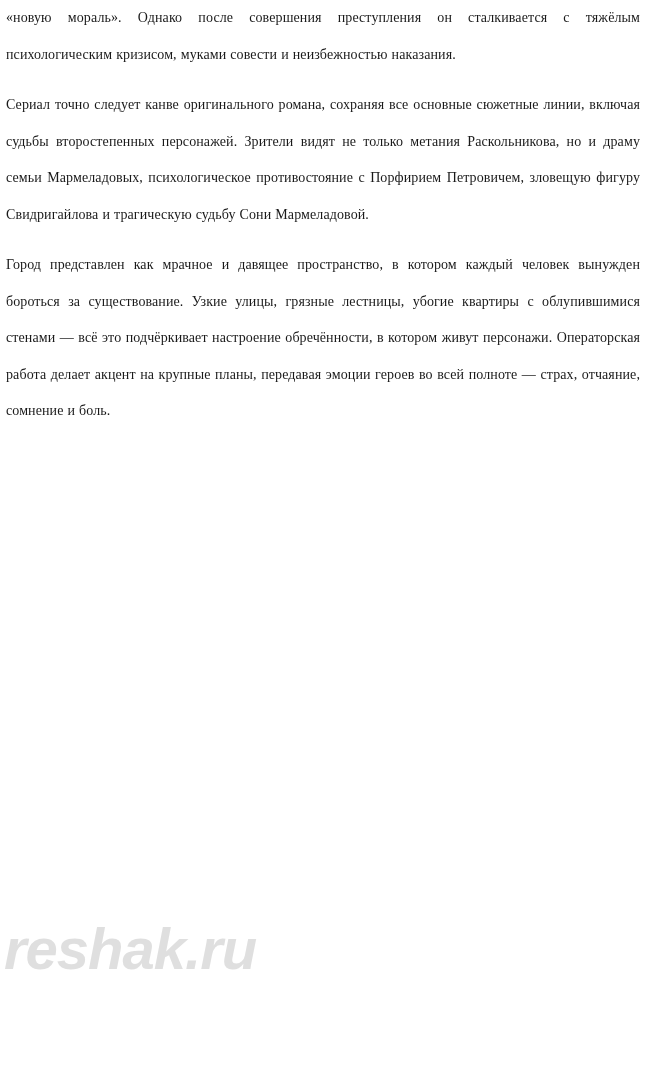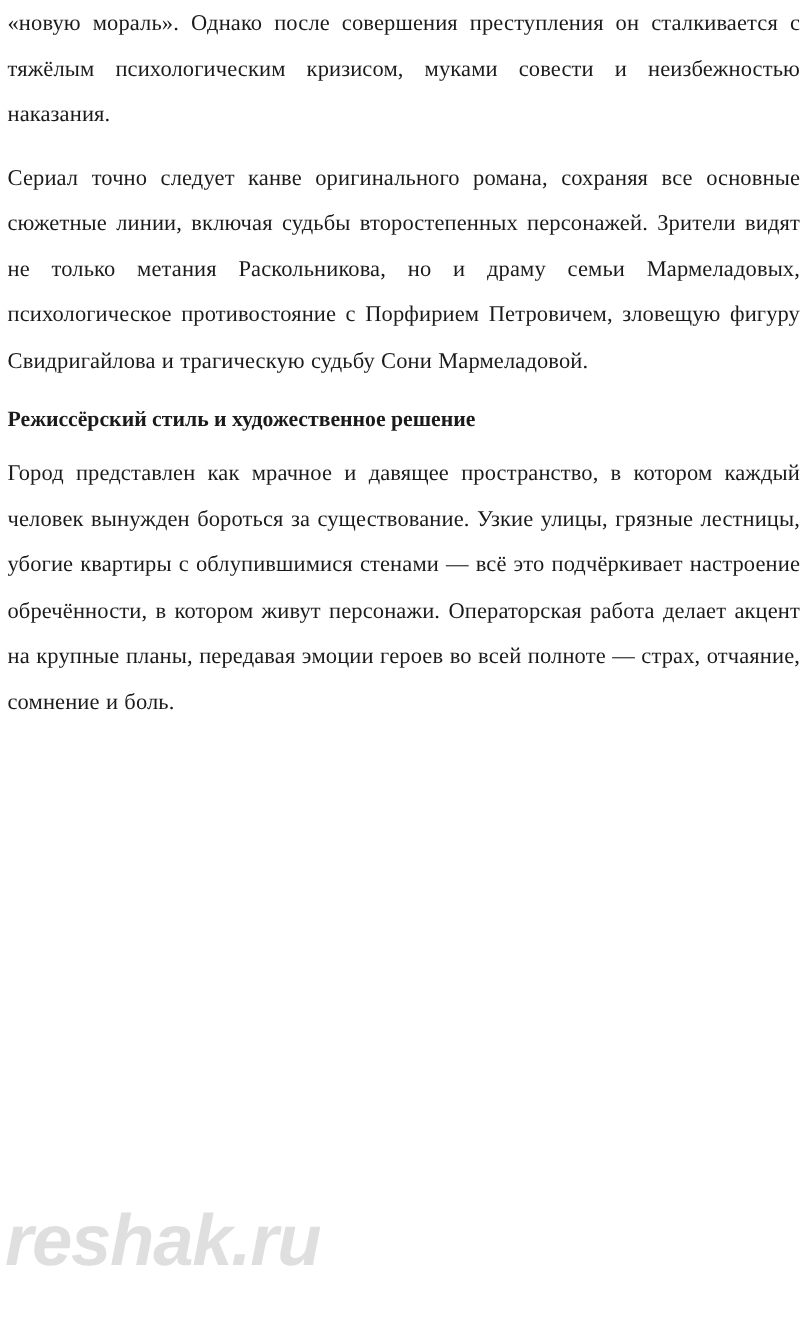--- a/index.html
+++ b/index.html
@@ -16,21 +16,21 @@
   }
   #page {
     position: relative;
     width: 646px;
     height: 1074px;
     box-sizing: border-box;
     padding: 0 6px;
     overflow: hidden;
   }
   .para {
-    font-size: 18px;
+    font-size: 14px;
     line-height: 36.5px;
     text-align: justify;
     text-align-last: left;
     margin: 0 0 14px 0;
     letter-spacing: 0.1px;
     word-spacing: 0.4px;
   }
   .para.first {
     margin-top: 0;
   }
@@ -53,33 +53,31 @@
     left: 4px;
     top: 915px;
     font-family: "Liberation Sans", sans-serif;
     font-size: 58px;
     font-weight: bold;
     font-style: italic;
     color: rgba(150,150,150,0.30);
     letter-spacing: -1px;
     pointer-events: none;
     white-space: nowrap;
-    margin-top: 44px;
   }
 </style>
 </head>
 <body>
 
 <div id="page">
 
   <p class="para first">«новую мораль». Однако после совершения преступления он сталкивается с тяжёлым психологическим кризисом, муками совести и неизбежностью наказания.</p>
 
   <p class="para">Сериал точно следует канве оригинального романа, сохраняя все основные сюжетные линии, включая судьбы второстепенных персонажей. Зрители видят не только метания Раскольникова, но и драму семьи Мармеладовых, психологическое противостояние с Порфирием Петровичем, зловещую фигуру Свидригайлова и трагическую судьбу Сони Мармеладовой.</p>
 
-  <h2 class="heading">Режиссёрский стиль и художественное решение</h2>
 
 
   <p class="para">Город представлен как мрачное и давящее пространство, в котором каждый человек вынужден бороться за существование. Узкие улицы, грязные лестницы, убогие квартиры с облупившимися стенами — всё это подчёркивает настроение обречённости, в котором живут персонажи. Операторская работа делает акцент на крупные планы, передавая эмоции героев во всей полноте — страх, отчаяние, сомнение и боль.</p>
 
 
 
 
   <div id="watermark">reshak.ru</div>
 
 </div>

